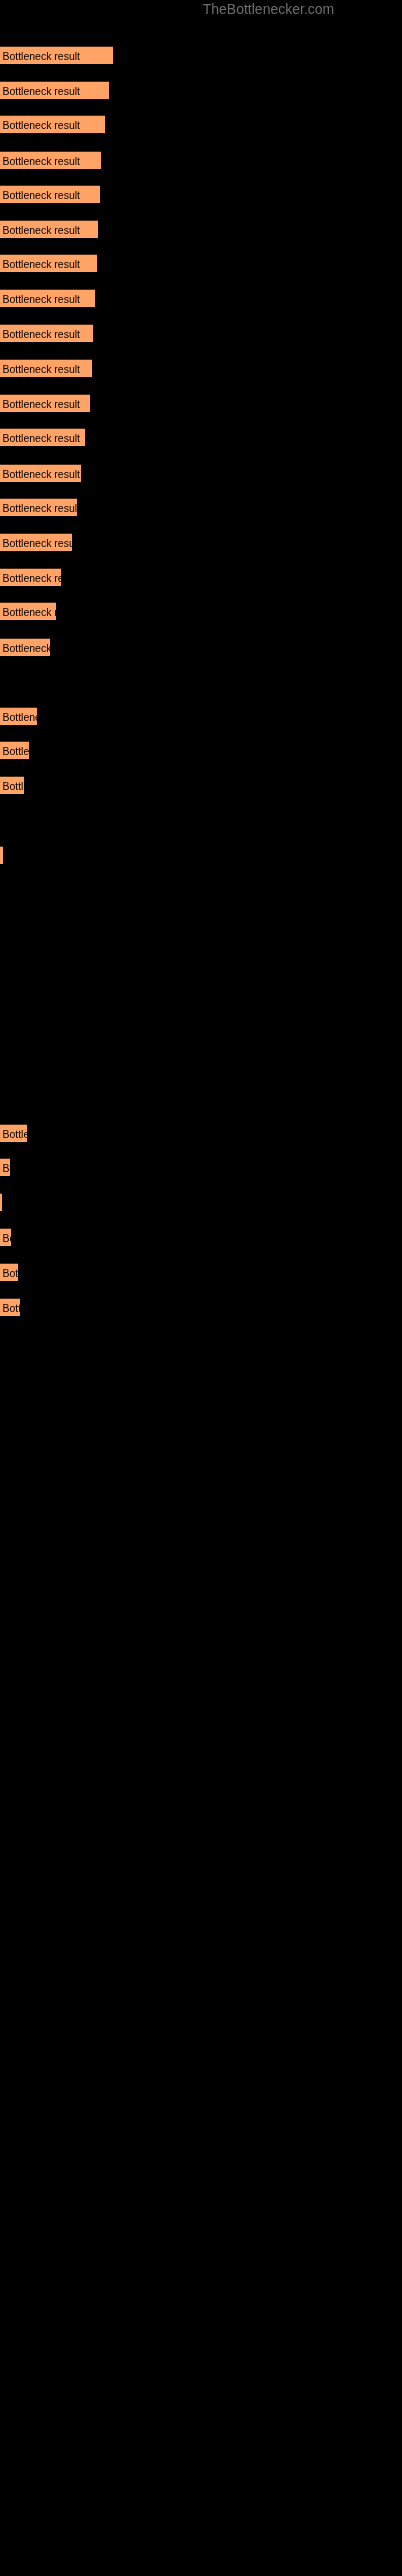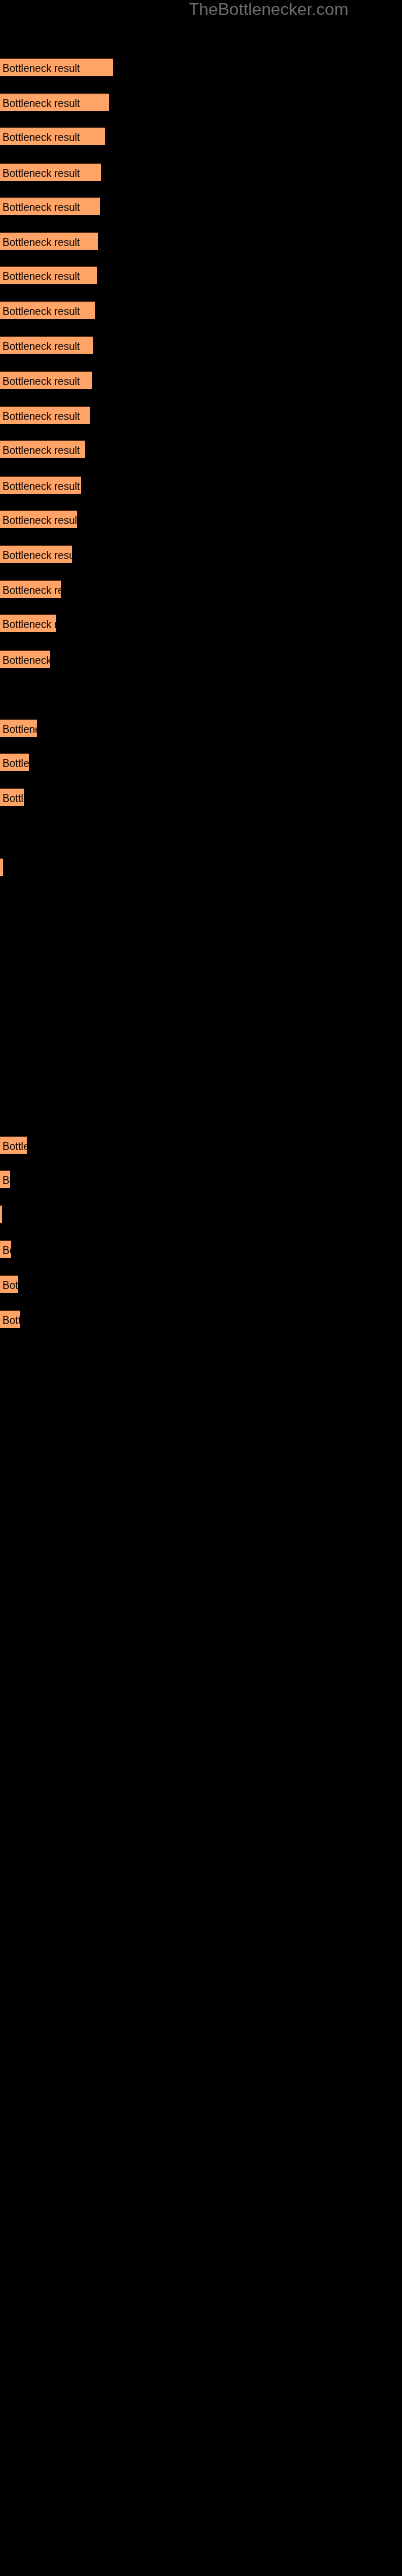--- a/index.html
+++ b/index.html
@@ -15,34 +15,34 @@
     font-family: "Liberation Sans", sans-serif;
   }
 
   .site-title {
     position: absolute;
     top: 0px;
     left: 0px;
     width: 403px;
     text-align: center;
     color: #6e6e6e;
-    font-size: 17px;
+    font-size: 14px;
     line-height: 19.3px;
     font-family: "Liberation Sans", sans-serif;
     letter-spacing: 0px;
     white-space: nowrap;
   }
   .title-shift {
     display: inline-block;
     transform: translateX(67px);
   }
 
   .chart {
     position: absolute;
-    top: 12px;
+    top: 0;
     left: 0;
     width: 403px;
     height: 1820px;
   }
 
   .bar-row {
     position: absolute;
     left: 0;
     height: 17.7px;
   }

